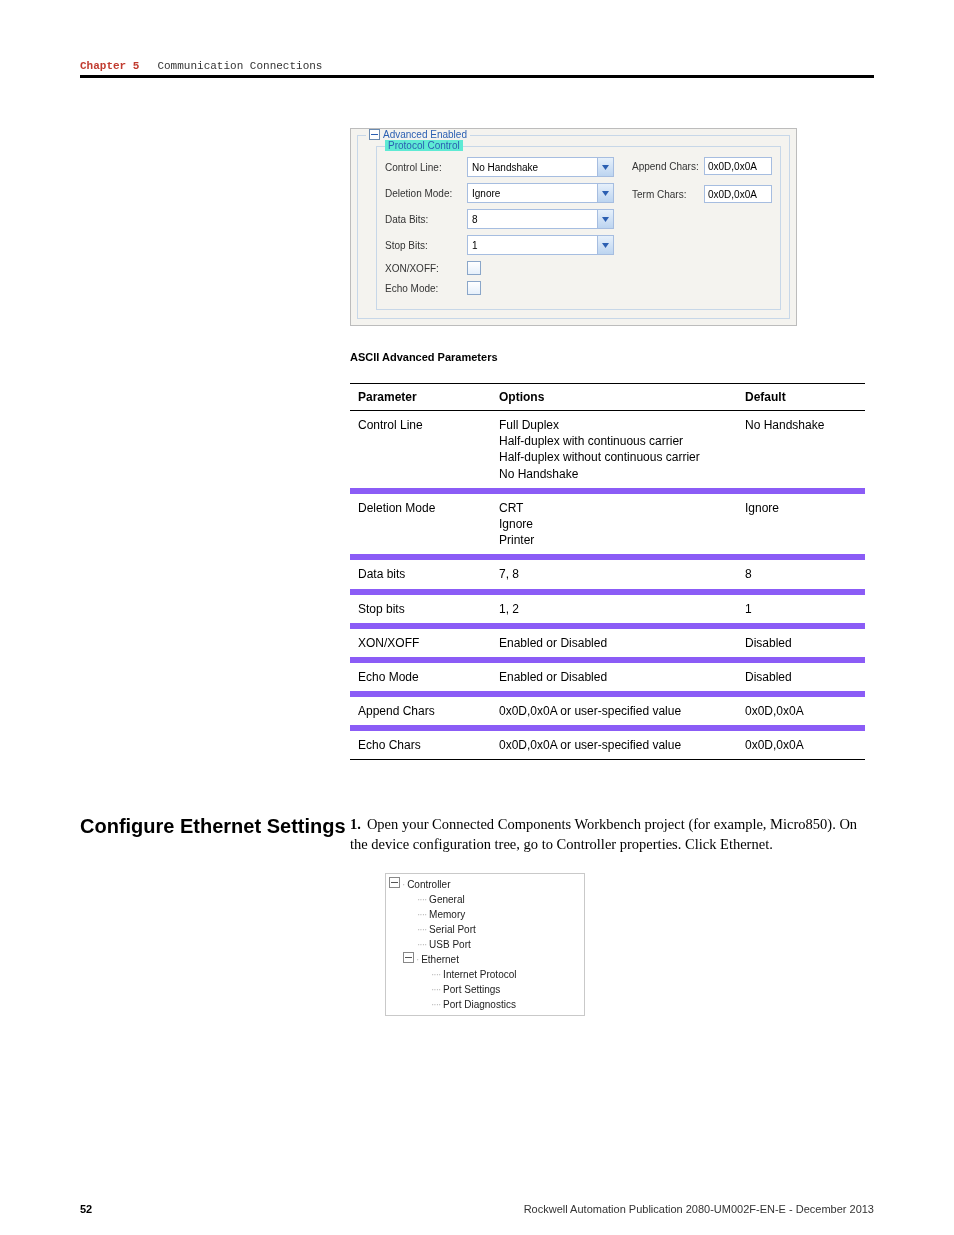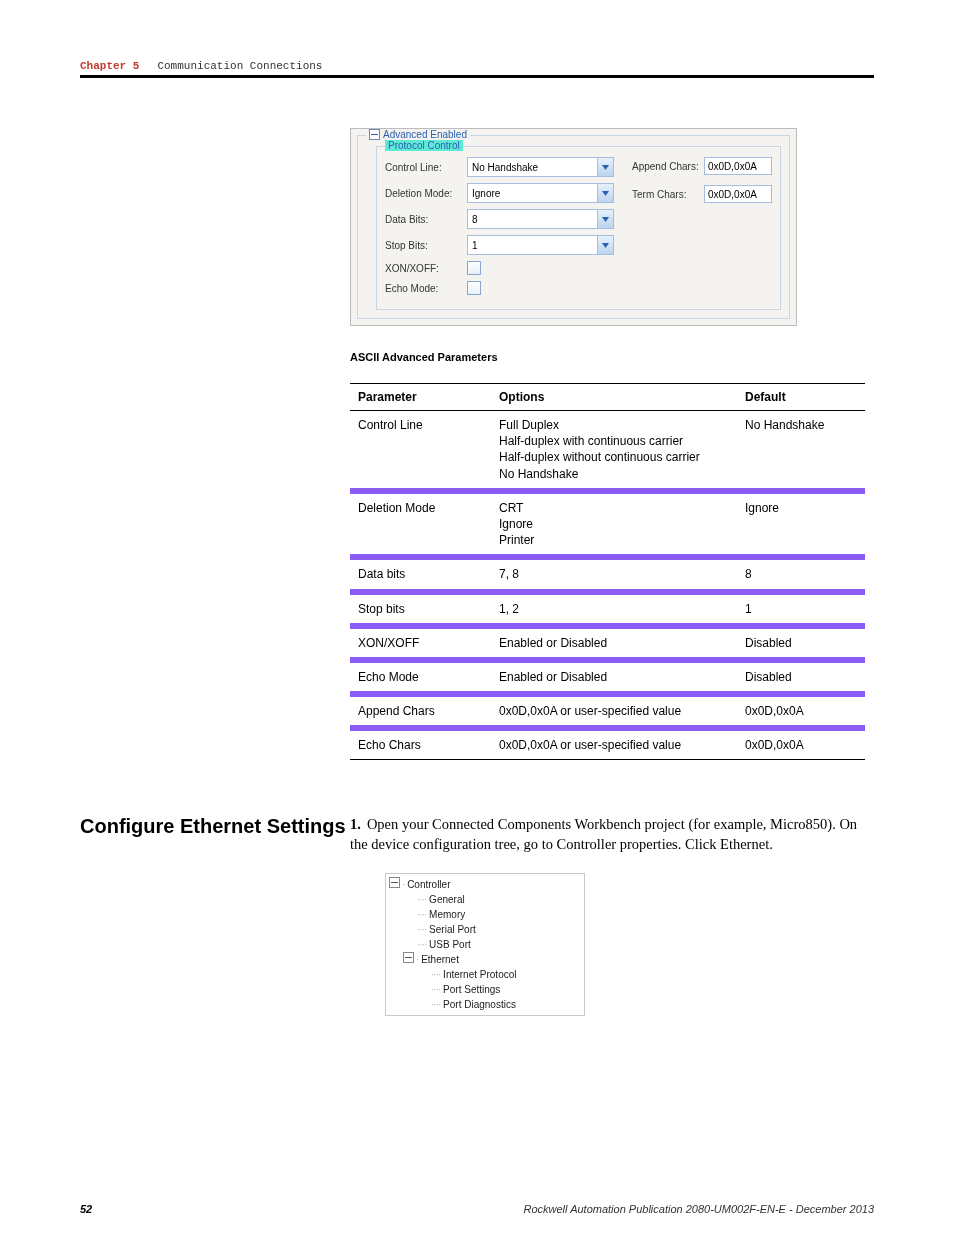--- a/index.html
+++ b/index.html
@@ -236,21 +236,20 @@
   }
 
   
   .footer {
     position: absolute;
     bottom: 35px;
     left: 80px; right: 80px;
     display: flex;
     justify-content: space-between;
     font-size: 11px;
-    font-style: italic;
   }
   .page-num { font-weight: bold; }
   .pub-info { color: #333; }
 </style>
 </head>
 <body>
 
 <div class="page">
 
   <div class="header-row">

